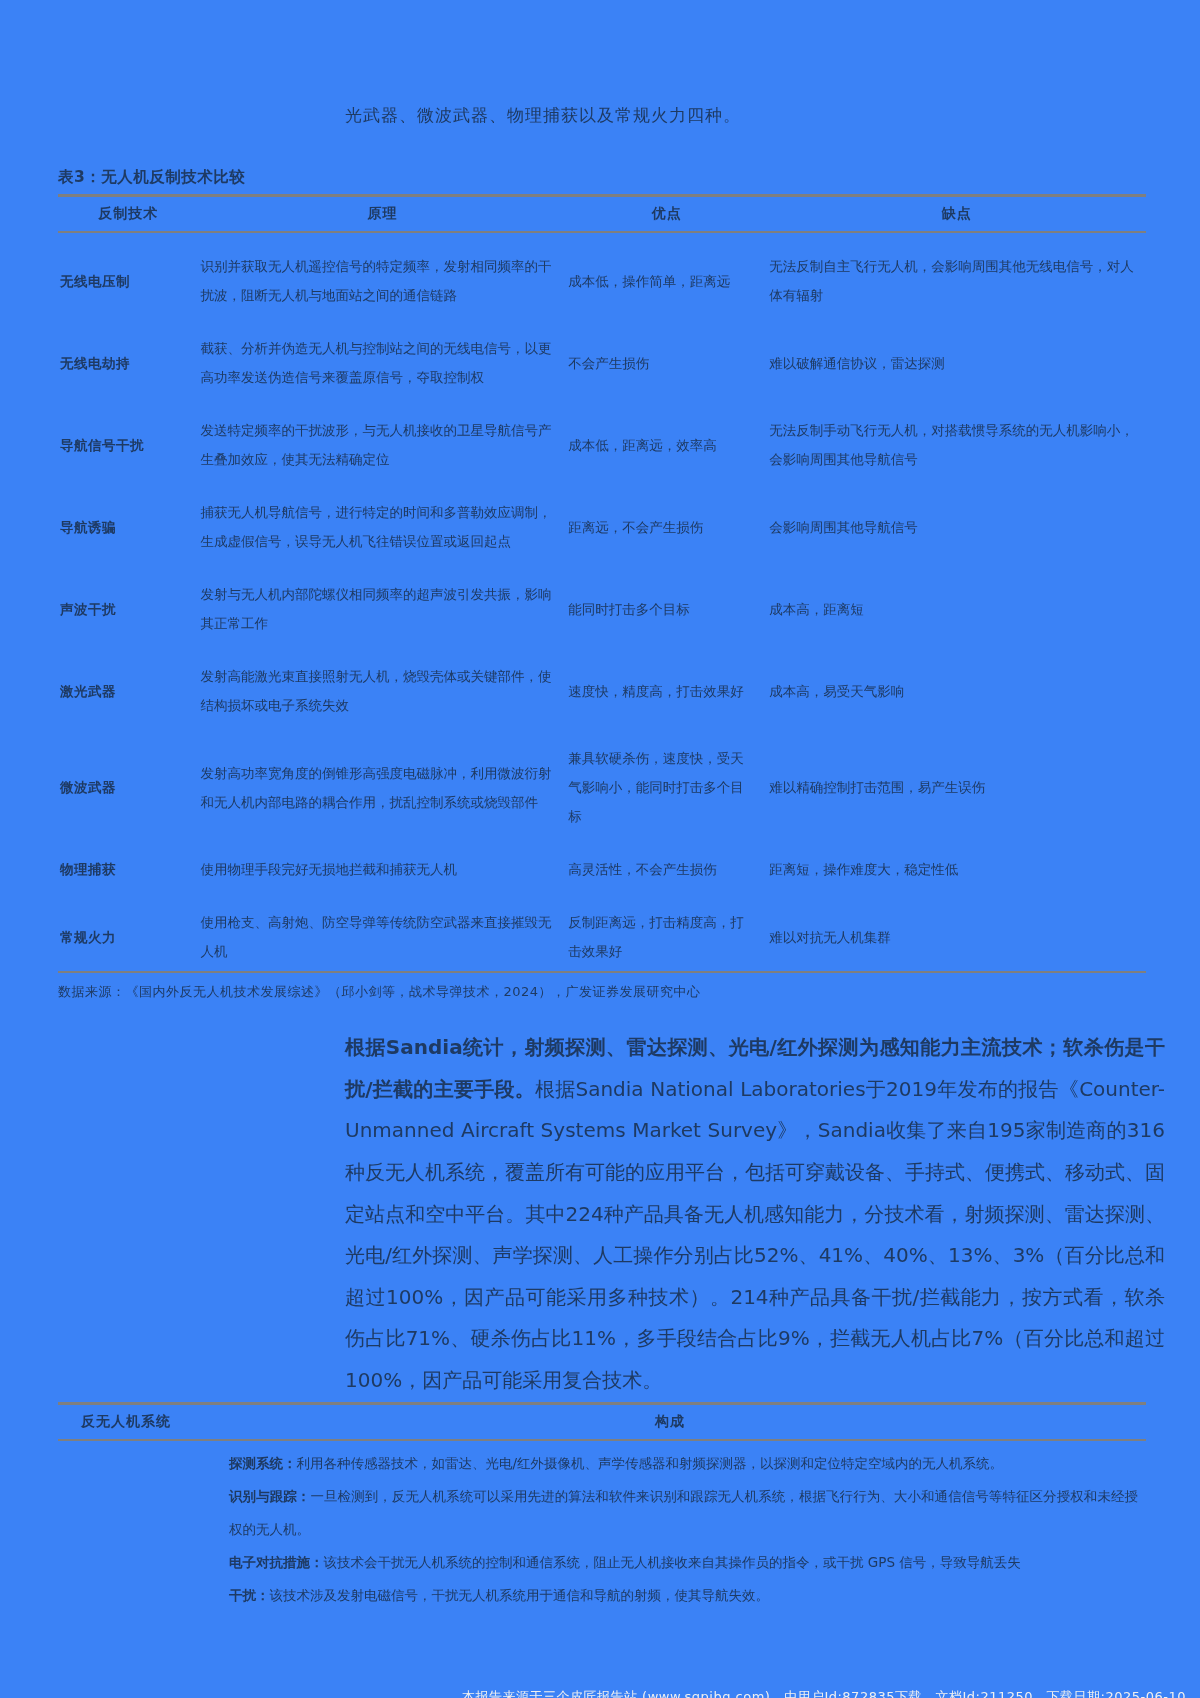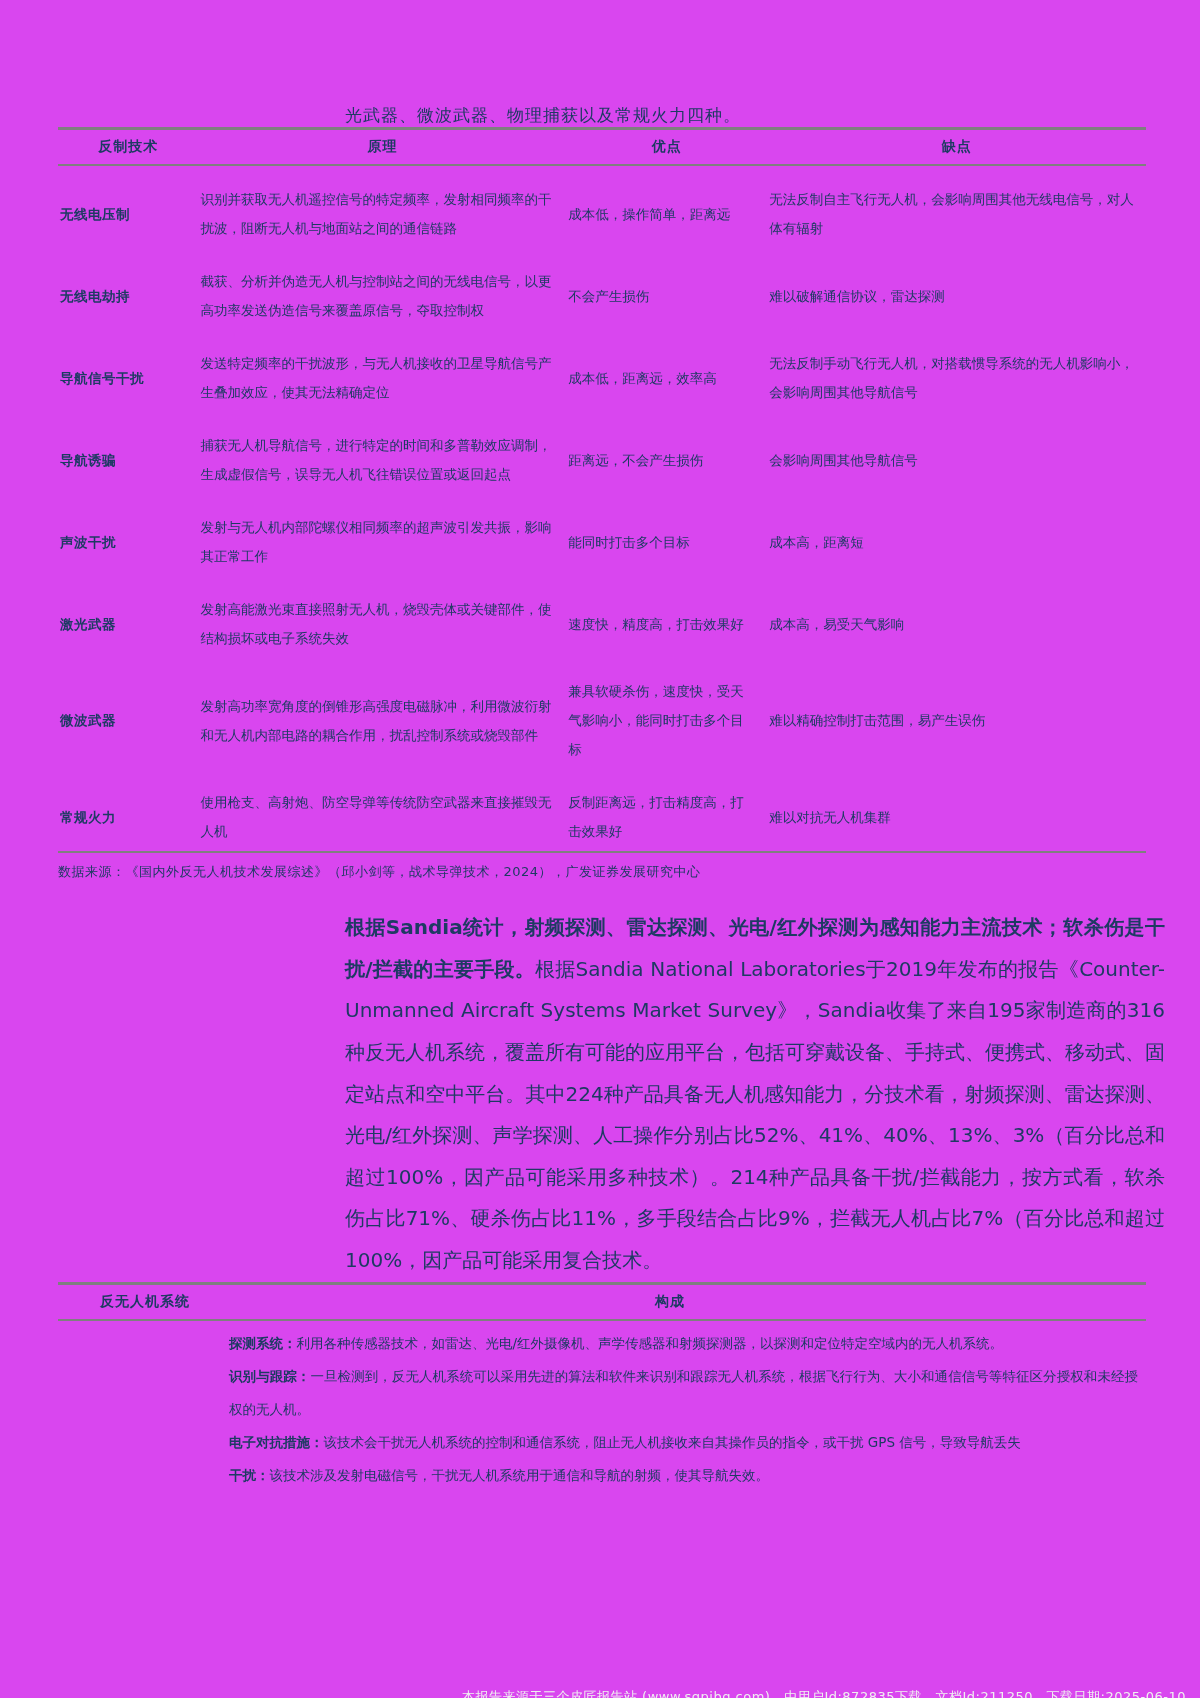--- a/index.html
+++ b/index.html
@@ -1,21 +1,21 @@
 <!DOCTYPE html>
 <html><head>
 <meta charset="utf-8">
 <style>
   html,body{margin:0;padding:0;}
   body{
     width:1200px;height:1698px;background:#ffffff;
     font-family:"DejaVu Sans","Liberation Sans",sans-serif;
     color:#1e3a63;position:relative;overflow:hidden;
   }
-  .page{width:1200px;height:1698px;position:relative;background:#d946ef;}
+  .page{width:1200px;height:1698px;position:relative;background:#3b82f6;}
 
   .intro{
     margin:0;padding:104px 0 0 345px;
     font-size:17px;letter-spacing:1px;color:#1e3a63;
   }
 
   .tbl-caption{
     margin:40px 0 6px 58px;
     font-size:15.5px;font-weight:bold;color:#1e3a63;letter-spacing:0.5px;
   }
@@ -58,21 +58,21 @@
 
   table.rpt2{
     width:1088px;margin-left:58px;border-collapse:collapse;
     border-top:3px solid #7f7f7f;
   }
   table.rpt2 thead th{
     border-bottom:2px solid #7f7f7f;
     font-size:14px;font-weight:bold;color:#1e3a63;
     padding:8px 4px;letter-spacing:1px;
   }
-  th.t4-left{text-align:right;padding-left:8px;width:128px;}
+  th.t4-left{text-align:center;padding-left:8px;width:128px;}
   th.t4-right{text-align:center;}
   td.t4-body{padding:6px 4px 4px 2px;}
   .t4-entry{
     font-size:13.5px;color:#1e3a63;line-height:2.45;text-align:justify;
     padding-right:4px;
     margin-left:33px;
   }
   .t4-entry b{font-weight:bold;}
 
   .watermark{
@@ -80,20 +80,21 @@
     font-size:13px;color:#f0f0f0;white-space:nowrap;letter-spacing:0.5px;
   }
 </style>
 </head>
 <body>
 
 <div class="page">
 
   <p class="intro">光武器、微波武器、物理捕获以及常规火力四种。</p>
 
+  <div class="tbl-caption">表3：无人机反制技术比较</div>
 
   <table class="rpt bordered-bottom">
     <colgroup>
       <col class="c-tech">
         <col class="c-principle">
         <col class="c-pros">
         <col class="c-cons">
     </colgroup>
     <thead>
       <tr>
@@ -140,20 +141,26 @@
         <td class="pros">速度快，精度高，打击效果好</td>
         <td class="cons">成本高，易受天气影响</td>
       </tr>
       <tr>
         <td class="tech">微波武器</td>
         <td class="principle">发射高功率宽角度的倒锥形高强度电磁脉冲，利用微波衍射和无人机内部电路的耦合作用，扰乱控制系统或烧毁部件</td>
         <td class="pros">兼具软硬杀伤，速度快，受天气影响小，能同时打击多个目标</td>
         <td class="cons">难以精确控制打击范围，易产生误伤</td>
       </tr>
       <tr>
+        <td class="tech">物理捕获</td>
+        <td class="principle">使用物理手段完好无损地拦截和捕获无人机</td>
+        <td class="pros">高灵活性，不会产生损伤</td>
+        <td class="cons">距离短，操作难度大，稳定性低</td>
+      </tr>
+      <tr>
         <td class="tech">常规火力</td>
         <td class="principle">使用枪支、高射炮、防空导弹等传统防空武器来直接摧毁无人机</td>
         <td class="pros">反制距离远，打击精度高，打击效果好</td>
         <td class="cons">难以对抗无人机集群</td>
       </tr>
     </tbody>
   </table>
 
   <div class="source">数据来源：《国内外反无人机技术发展综述》（邱小剑等，战术导弹技术，2024），广发证券发展研究中心</div>
 

